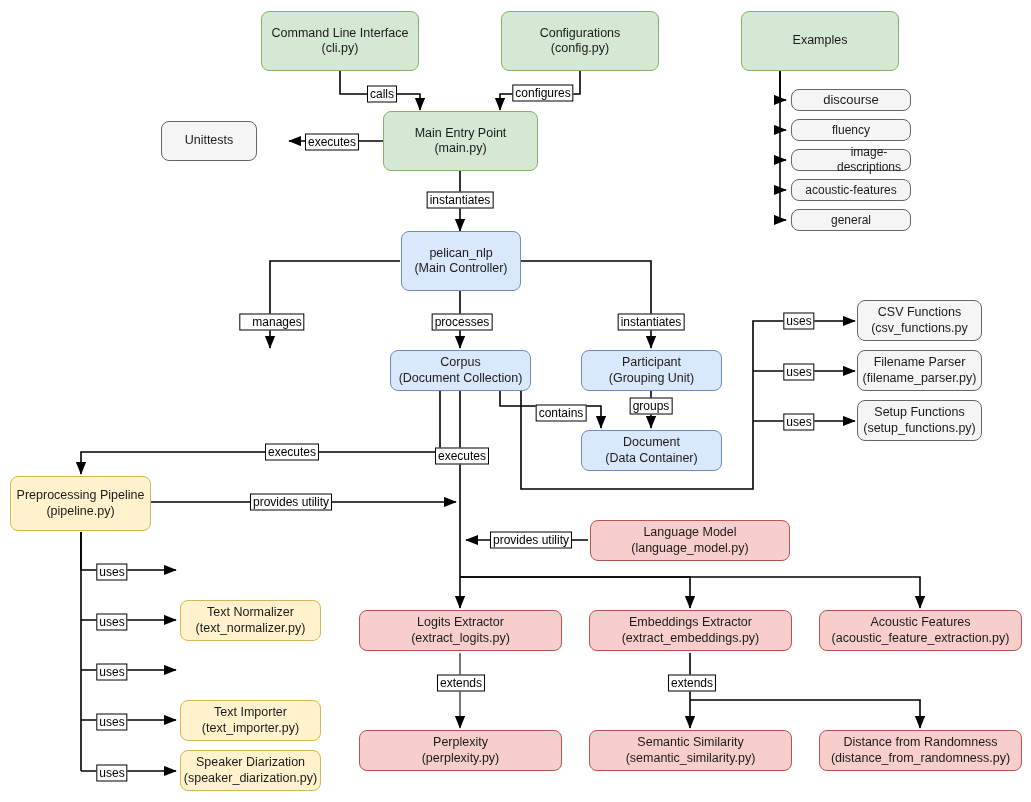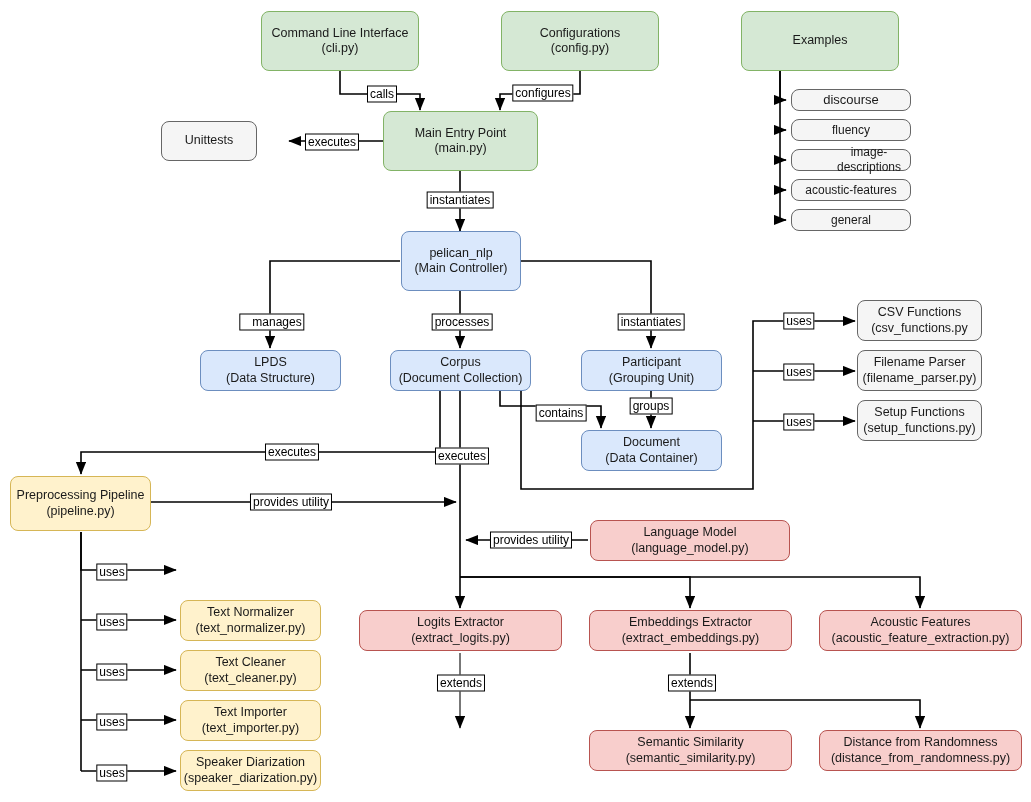--- a/index.html
+++ b/index.html
@@ -109,24 +109,20 @@
   <div class="node green" style="left:383px;top:111px;width:155px;height:60px;">
     <span class="l1">Main Entry Point</span>
     <span class="l2">(main.py)</span>
   </div>
 
   <div class="node blue" style="left:401px;top:231px;width:120px;height:60px;">
     <span class="l1">pelican_nlp</span>
     <span class="l2">(Main Controller)</span>
   </div>
 
-  <div class="node blue" style="left:200px;top:350px;width:141px;height:41px;">
-    <span class="l1">LPDS</span>
-    <span class="l2">(Data Structure)</span>
-  </div>
 
   <div class="node blue" style="left:390px;top:350px;width:141px;height:41px;">
     <span class="l1">Corpus</span>
     <span class="l2">(Document Collection)</span>
   </div>
 
   <div class="node blue" style="left:581px;top:350px;width:141px;height:41px;">
     <span class="l1">Participant</span>
     <span class="l2">(Grouping Unit)</span>
   </div>
@@ -155,24 +151,20 @@
     <span class="l1">Preprocessing Pipeline</span>
     <span class="l2">(pipeline.py)</span>
   </div>
 
 
   <div class="node yellow" style="left:180px;top:600px;width:141px;height:41px;">
     <span class="l1">Text Normalizer</span>
     <span class="l2">(text_normalizer.py)</span>
   </div>
 
-  <div class="node yellow" style="left:180px;top:650px;width:141px;height:41px;">
-    <span class="l1">Text Cleaner</span>
-    <span class="l2">(text_cleaner.py)</span>
-  </div>
 
   <div class="node yellow" style="left:180px;top:700px;width:141px;height:41px;">
     <span class="l1">Text Importer</span>
     <span class="l2">(text_importer.py)</span>
   </div>
 
   <div class="node yellow" style="left:180px;top:750px;width:141px;height:41px;">
     <span class="l1">Speaker Diarization</span>
     <span class="l2">(speaker_diarization.py)</span>
   </div>
@@ -190,20 +182,24 @@
   <div class="node red" style="left:589px;top:610px;width:203px;height:41px;">
     <span class="l1">Embeddings Extractor</span>
     <span class="l2">(extract_embeddings.py)</span>
   </div>
 
   <div class="node red" style="left:819px;top:610px;width:203px;height:41px;">
     <span class="l1">Acoustic Features</span>
     <span class="l2">(acoustic_feature_extraction.py)</span>
   </div>
 
+  <div class="node red" style="left:359px;top:730px;width:203px;height:41px;">
+    <span class="l1">Perplexity</span>
+    <span class="l2">(perplexity.py)</span>
+  </div>
 
   <div class="node red" style="left:589px;top:730px;width:203px;height:41px;">
     <span class="l1">Semantic Similarity</span>
     <span class="l2">(semantic_similarity.py)</span>
   </div>
 
   <div class="node red" style="left:819px;top:730px;width:203px;height:41px;">
     <span class="l1">Distance from Randomness</span>
     <span class="l2">(distance_from_randomness.py)</span>
   </div>

